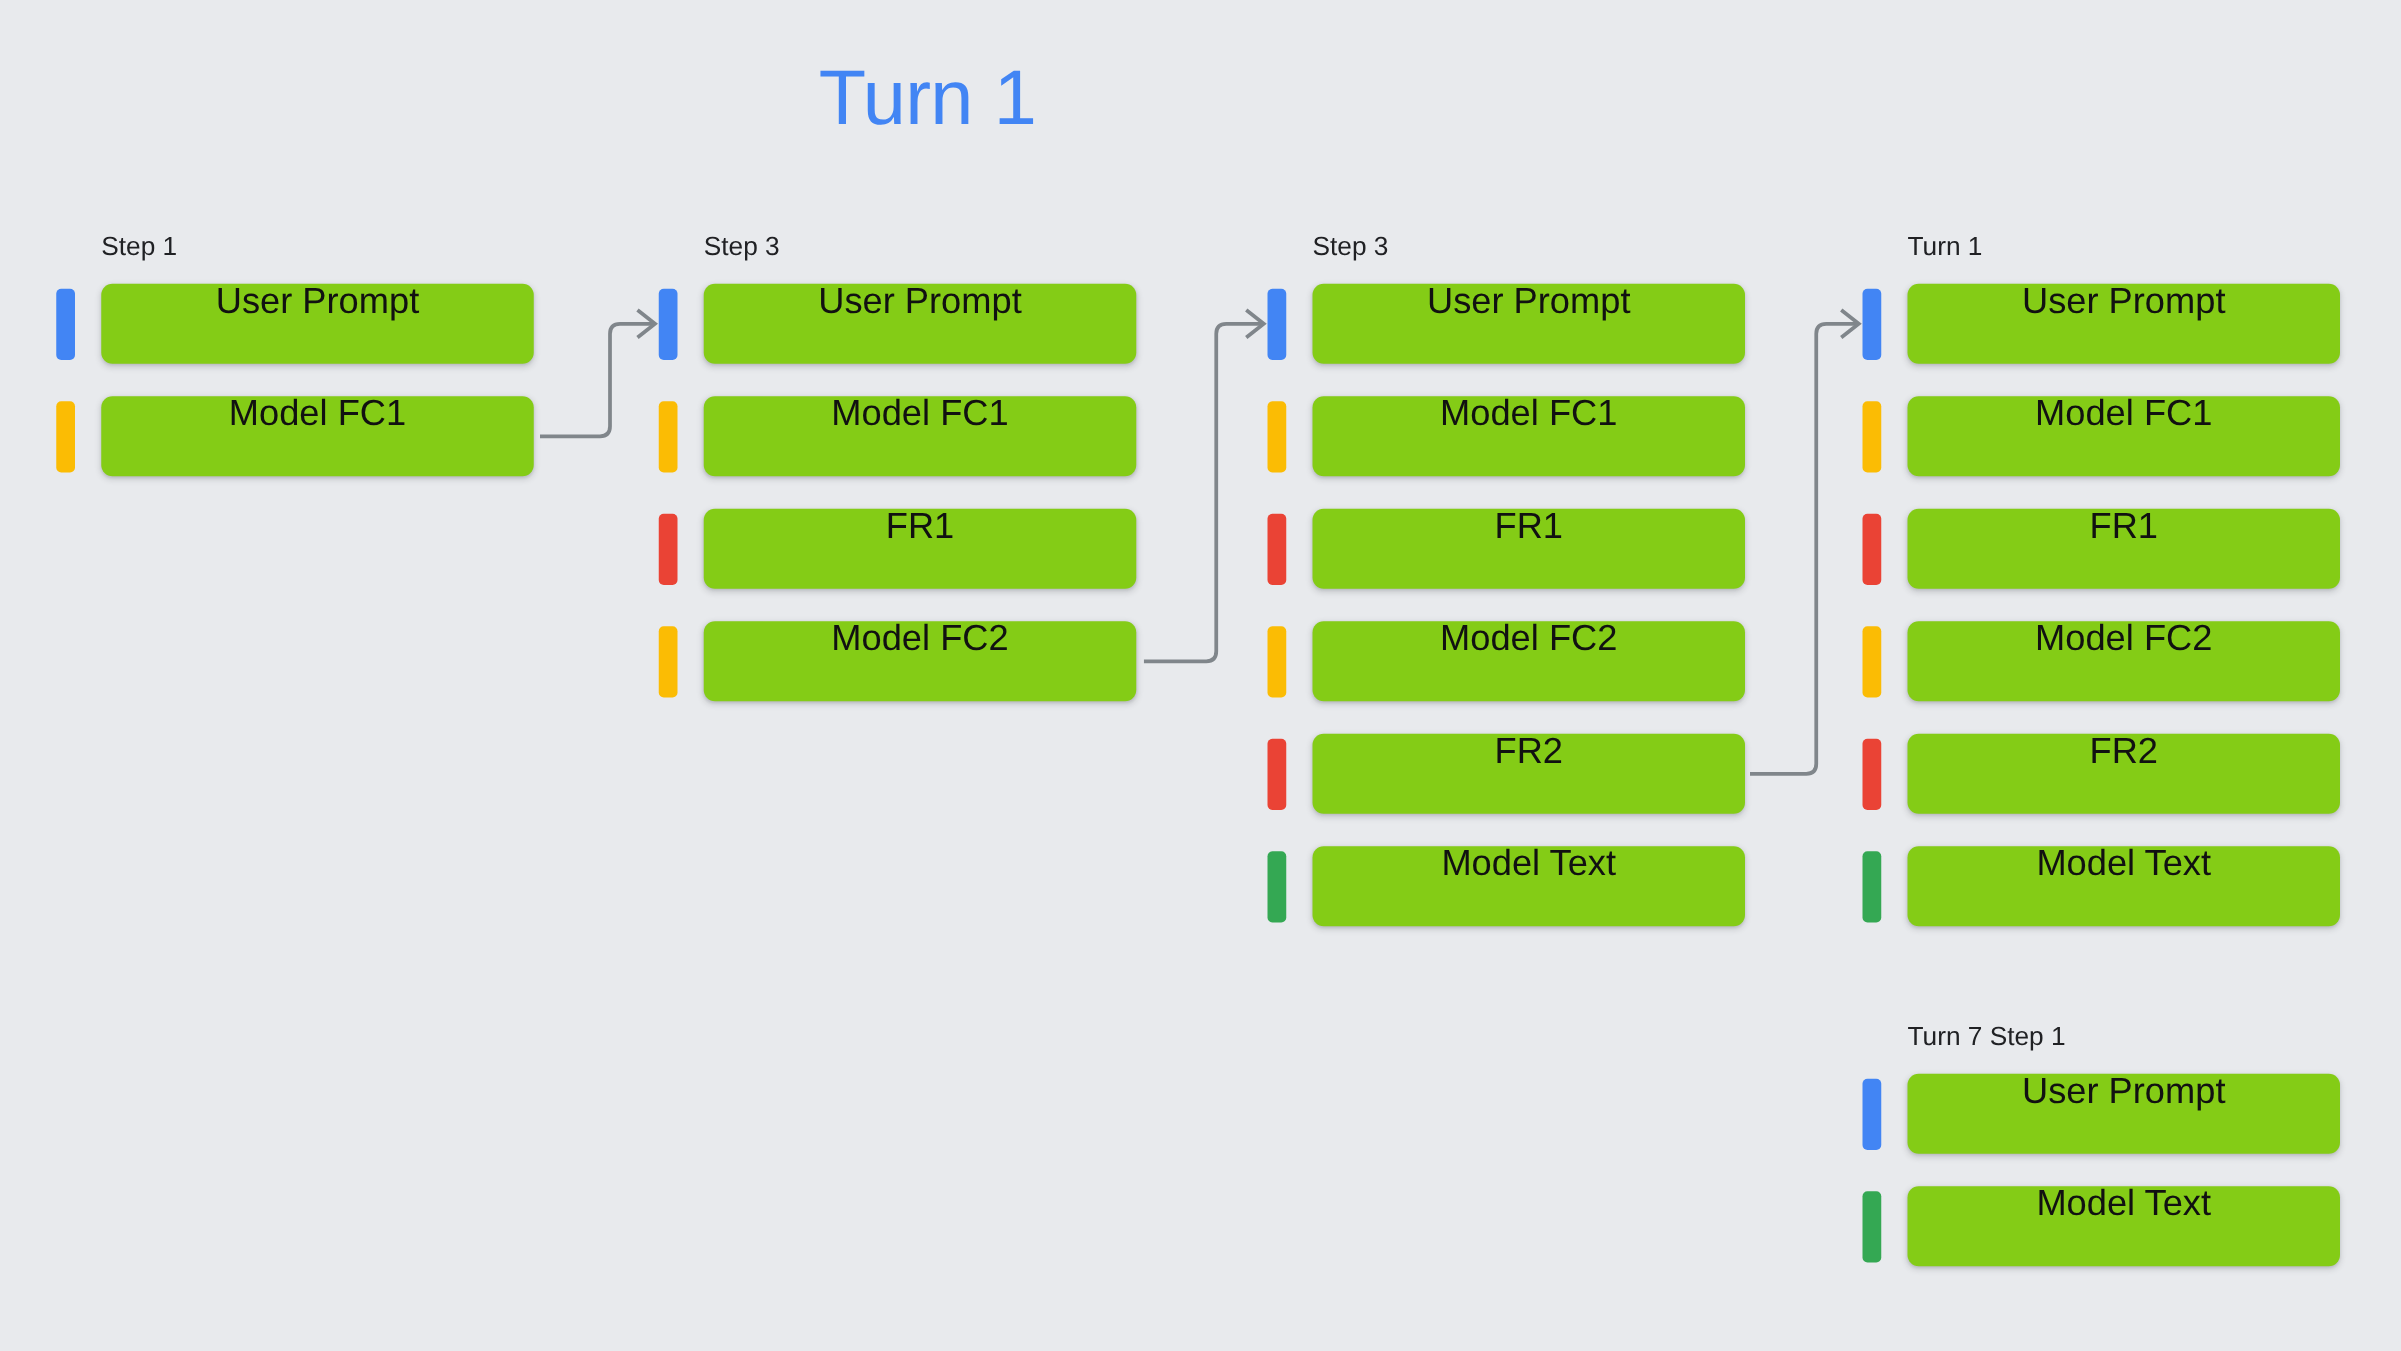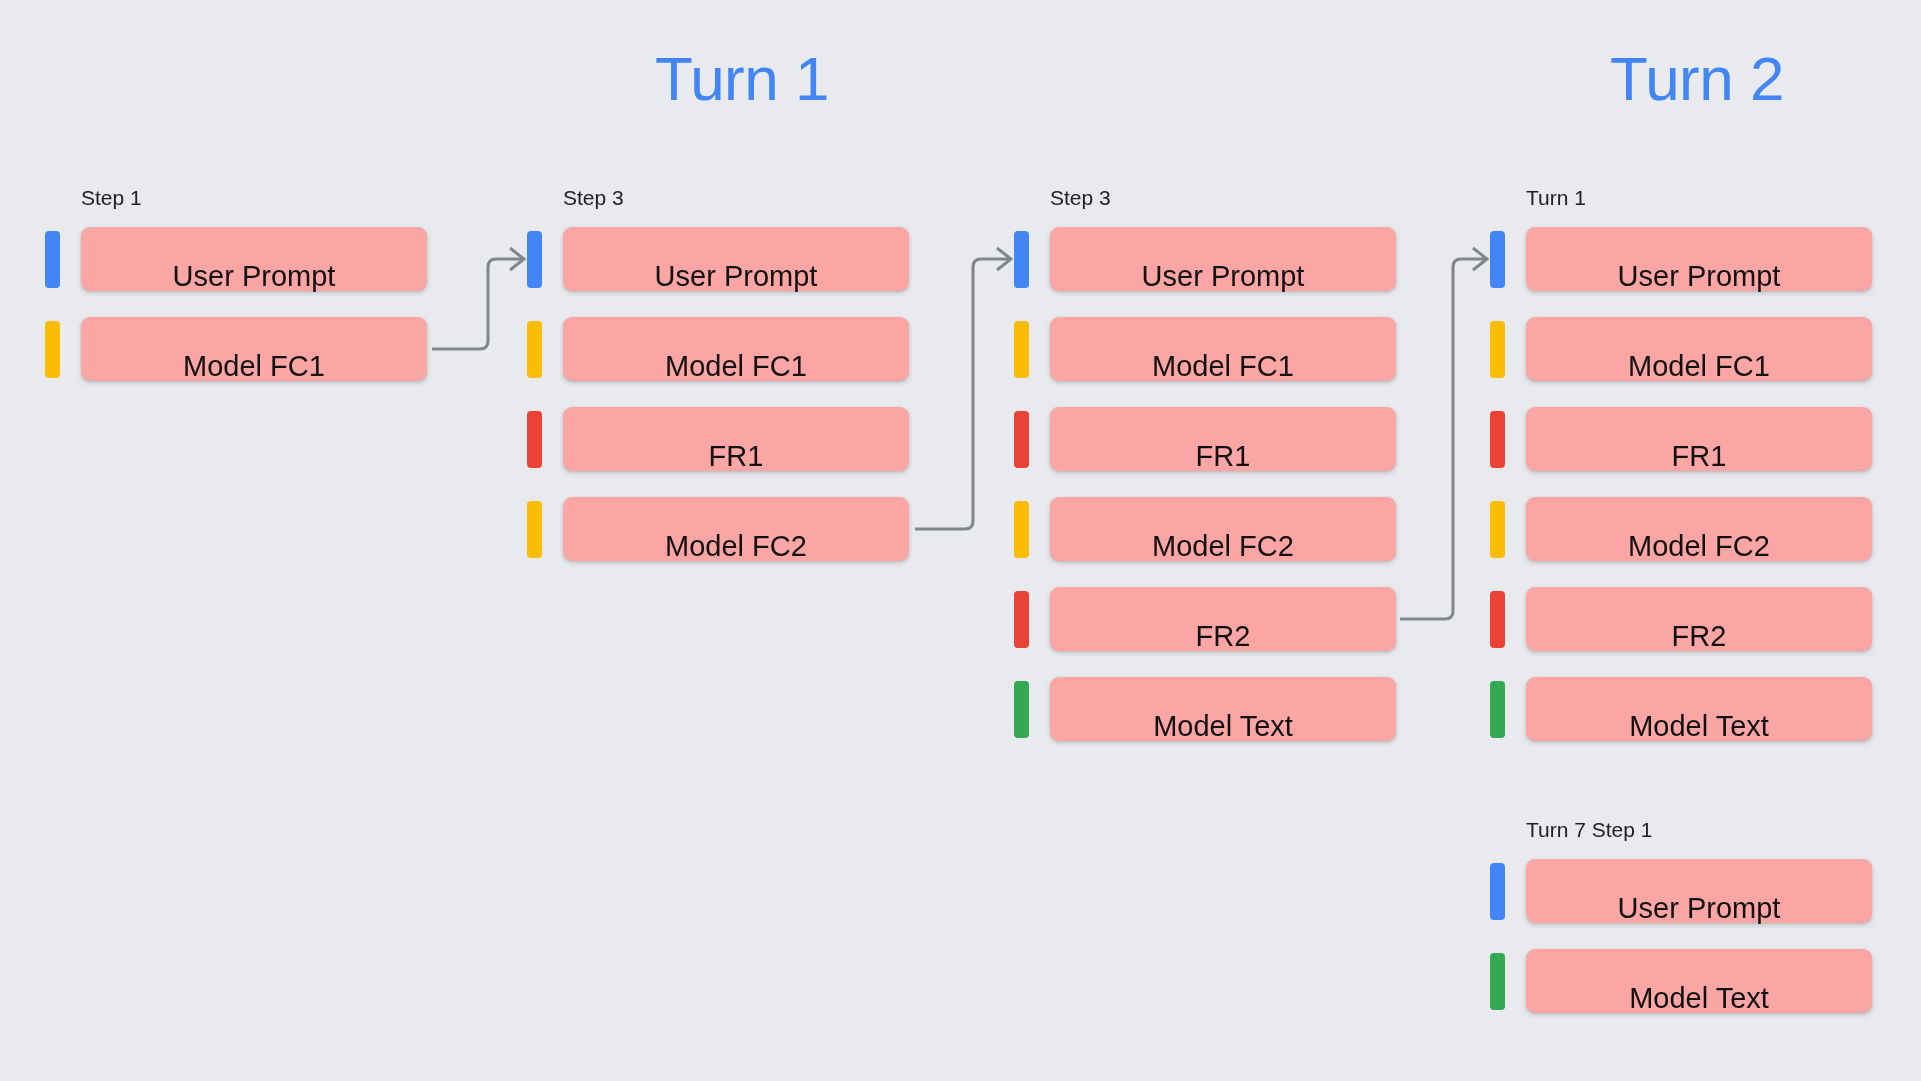--- a/index.html
+++ b/index.html
@@ -69,25 +69,25 @@
   .bar.yellow { background: #FBBC04; }
   .bar.red    { background: #EA4335; }
   .bar.green  { background: #34A853; }
 
   .card {
     position: absolute;
     left: 36px;
     top: 0;
     width: 346px;
     height: 64px;
-    background: #fca5a5;
+    background: #84cc16;
     border-radius: 9px;
     box-shadow: 0 2px 5px rgba(60,64,67,0.22), 0 1px 2px rgba(60,64,67,0.10);
     display: flex;
-    align-items: flex-end;
+    align-items: flex-start;
     justify-content: center;
   }
   .card-label {
     font-size: 29px;
     font-weight: 400;
     color: #111111;
     line-height: 1;
     white-space: nowrap;
   }
 
@@ -95,21 +95,20 @@
   .connector {
     position: absolute;
     pointer-events: none;
   }
 </style>
 </head>
 <body>
 
 <div id="stage">
     <div class="turn-title" style="left: 742px; top: 48px;">Turn 1</div>
-    <div class="turn-title" style="left: 1697px; top: 48px;">Turn 2</div>
     <div class="column" style="left: 45px; top: 227px; width: 382px; height: 180px;">
       <div class="column-label">Step 1</div>
       <div class="row" style="top: 0px;">
         <div class="bar blue"></div>
         <div class="card">
           <span class="card-label">User Prompt</span>
         </div>
       </div>
       <div class="row" style="top: 90px;">
         <div class="bar yellow"></div>

